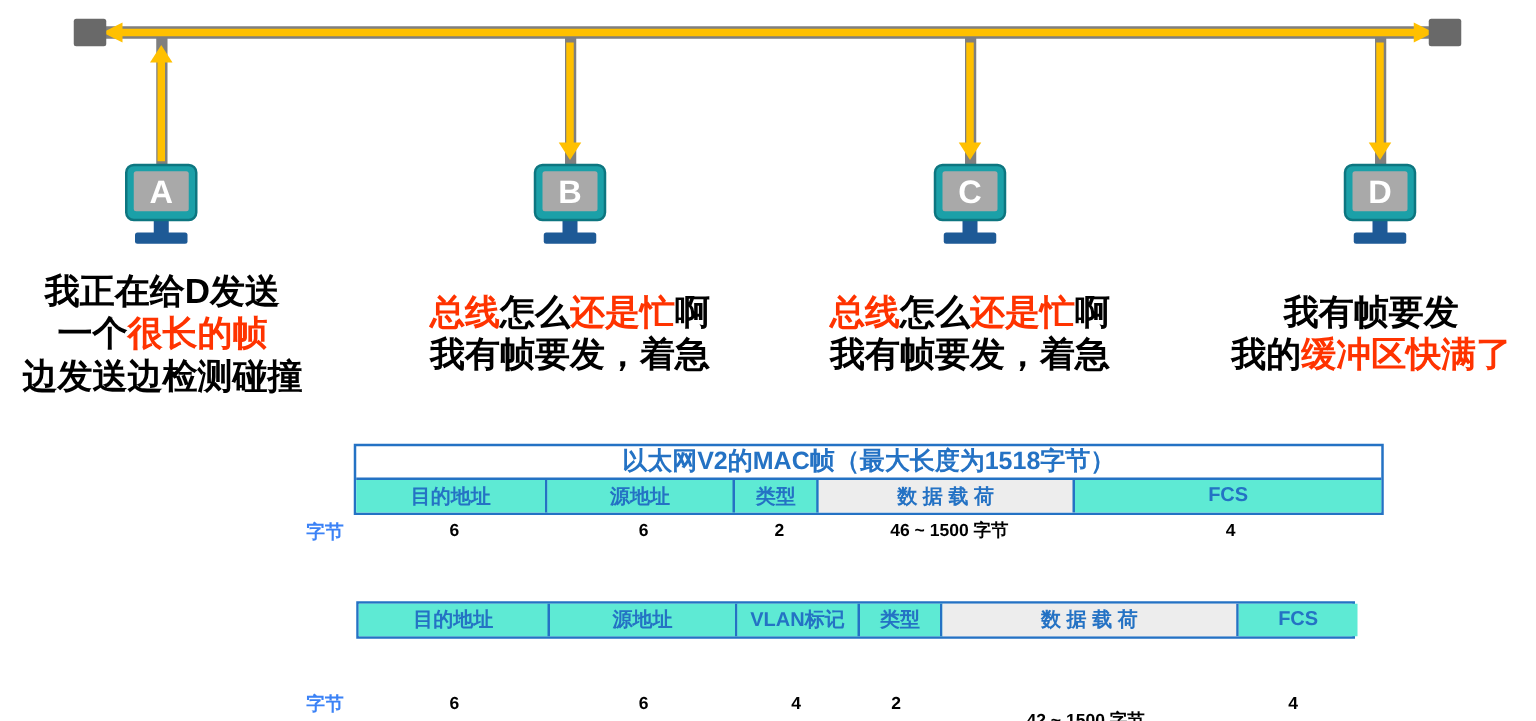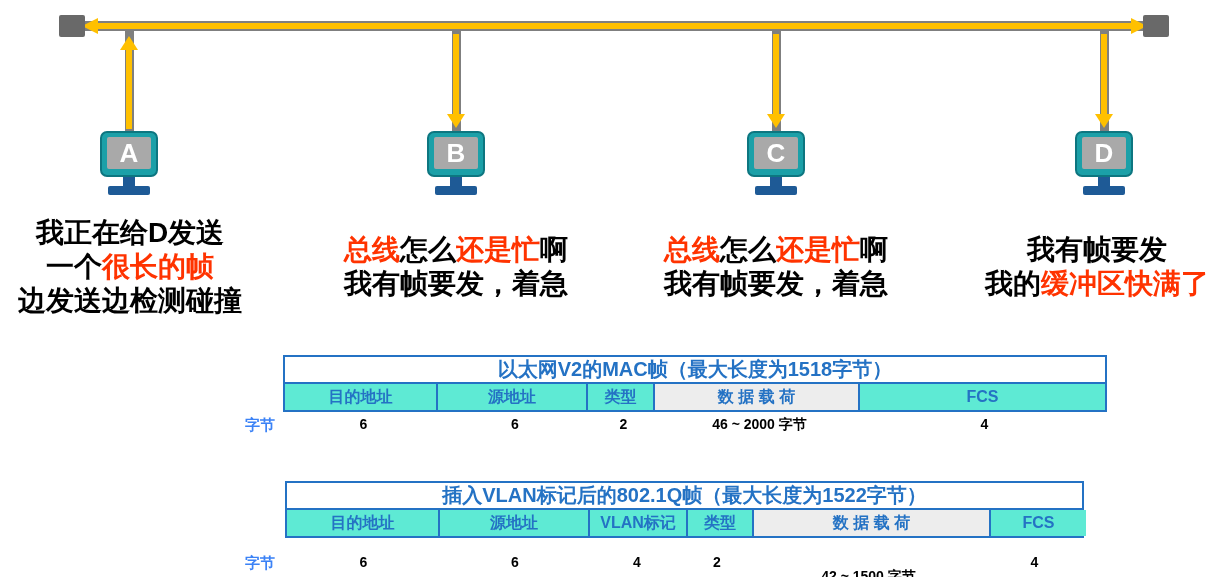--- a/index.html
+++ b/index.html
@@ -114,24 +114,23 @@
         <div class="fcell" style="width: 150px;">源地址</div>
         <div class="fcell" style="width: 67px;">类型</div>
         <div class="fcell shaded" style="width: 205px;">数 据 载 荷</div>
         <div class="fcell" style="width: 245px;">FCS</div>
       </div>
     </div>
     <div class="abs bytes-label" style="left: 213px; top: 416px; width: 62px;">字节</div>
     <div class="abs bytes-val" style="left: 287px; top: 416px; width: 153px;">6</div>
     <div class="abs bytes-val" style="left: 440px; top: 416px; width: 150px;">6</div>
     <div class="abs bytes-val" style="left: 590px; top: 416px; width: 67px;">2</div>
-    <div class="abs bytes-val" style="left: 657px; top: 416px; width: 205px;">46 ~ 2000 字节</div>
+    <div class="abs bytes-val" style="left: 657px; top: 416px; width: 205px;">46 ~ 1500 字节</div>
     <div class="abs bytes-val" style="left: 862px; top: 416px; width: 245px;">4</div>
     <div class="abs ftable" style="left: 285px; top: 481px; width: 799px;">
-      <div class="ftitle">插入VLAN标记后的802.1Q帧（最大长度为1522字节）</div>
       <div class="frow">
         <div class="fcell" style="width: 153px;">目的地址</div>
         <div class="fcell" style="width: 150px;">源地址</div>
         <div class="fcell" style="width: 98px;">VLAN标记</div>
         <div class="fcell" style="width: 66px;">类型</div>
         <div class="fcell shaded" style="width: 237px;">数 据 载 荷</div>
         <div class="fcell" style="width: 95px;">FCS</div>
       </div>
     </div>
     <div class="abs bytes-label" style="left: 213px; top: 554px; width: 62px;">字节</div>

